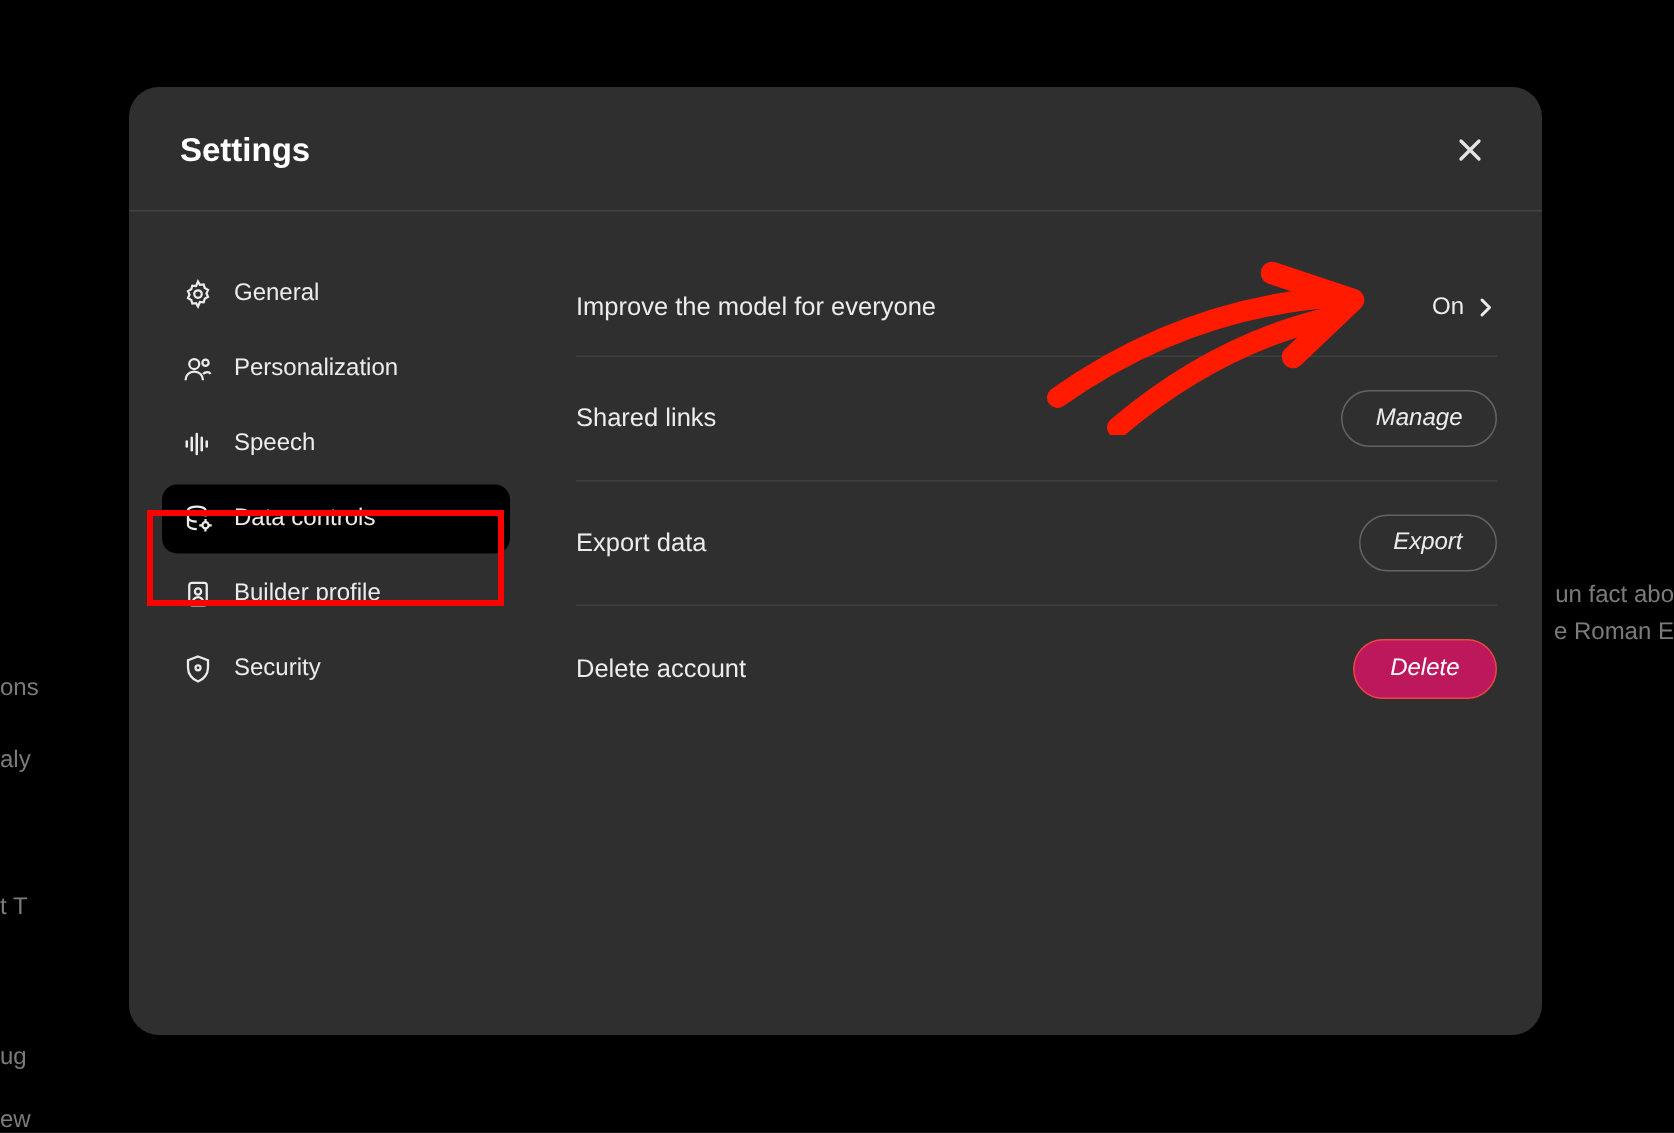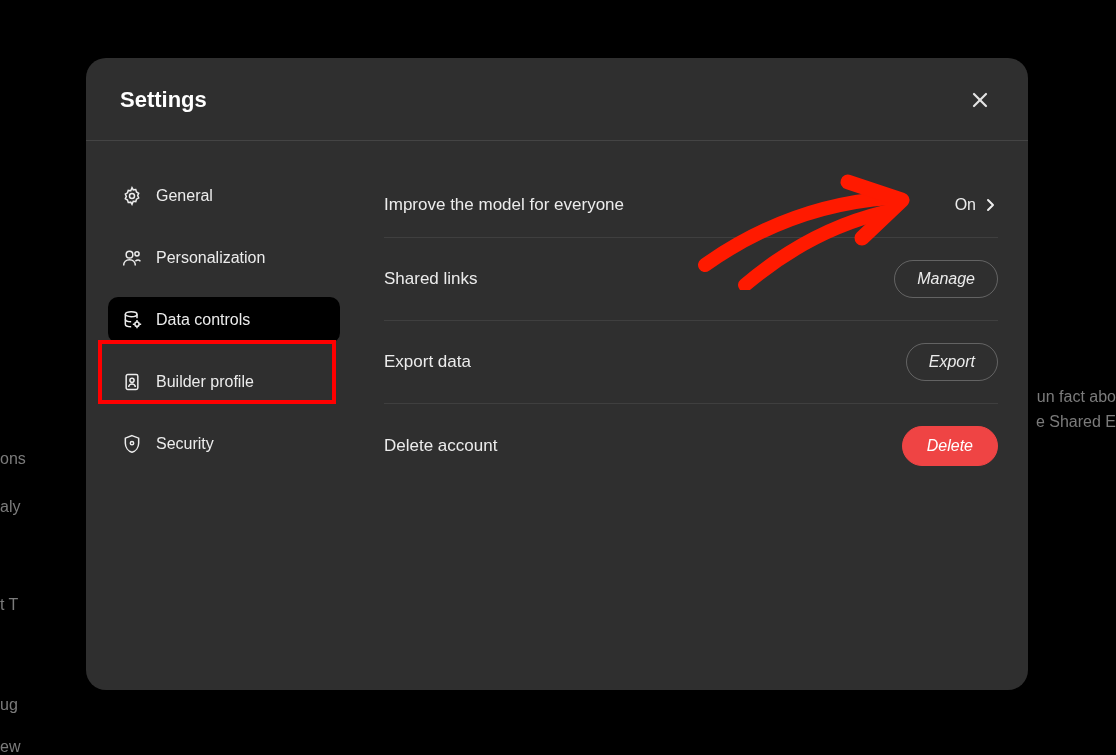--- a/index.html
+++ b/index.html
@@ -72,21 +72,21 @@
     .modal-body {
       display: flex;
       flex: 1;
       padding: 24px 30px 0 22px;
     }
     
     .sidebar {
       width: 232px;
       display: flex;
       flex-direction: column;
-      gap: 16px;
+      gap: 4px;
       padding-top: 8px;
     }
     
     .sidebar-item {
       display: flex;
       align-items: center;
       gap: 14px;
       padding: 13px 14px;
       border-radius: 10px;
       cursor: pointer;
@@ -145,21 +145,21 @@
       border-radius: 999px;
       border: 1px solid rgba(255,255,255,0.25);
       background: transparent;
       color: #ececec;
       font-size: 16px;
       cursor: pointer;
       font-style: italic;
     }
     
     .btn-danger {
-      background: #ef4444;
+      background: #be185d;
       border-color: #ef4444;
       color: #fff;
       padding: 10px 24px;
     }
     
     .highlight-box {
       position: absolute;
       top: 340px;
       left: 98px;
       width: 238px;
@@ -183,21 +183,21 @@
   </style>
 </head>
 <body>
 
 <div class="background-content bg-text-1">ons</div>
 <div class="background-content bg-text-2">aly</div>
 <div class="background-content bg-text-3">t T</div>
 <div class="background-content bg-text-4">ug</div>
 <div class="background-content bg-text-5">ew</div>
 <div class="background-content bg-text-right1">un fact abo</div>
-<div class="background-content bg-text-right2">e Shared E</div>
+<div class="background-content bg-text-right2">e Roman E</div>
 
 <div class="modal">
   <div class="modal-header">
     <h1 class="modal-title">Settings</h1>
     <div class="close-btn">
       <span>
         <svg width="18" height="18" viewBox="0 0 18 18" fill="none" stroke="currentColor" stroke-width="2.2" stroke-linecap="round">
           <line x1="3" y1="3" x2="15" y2="15"></line>
           <line x1="15" y1="3" x2="3" y2="15"></line>
         </svg>
@@ -223,20 +223,32 @@
           <svg width="20" height="20" viewBox="0 0 24 24" fill="none" stroke="#ececec" stroke-width="1.8">
             <circle cx="9" cy="8" r="4"></circle>
             <path d="M2 21c0-4 3-7 7-7s7 3 7 7"></path>
             <circle cx="18" cy="7" r="2.5"></circle>
             <path d="M16 16c2-2 5-2 6 0"></path>
           </svg>
         </span>
         <span>Personalization</span>
       </div>
 
+      <div class="sidebar-item">
+        <span class="icon">
+          <svg width="20" height="20" viewBox="0 0 24 24" fill="none" stroke="#ececec" stroke-width="2" stroke-linecap="round">
+            <line x1="3" y1="10" x2="3" y2="14"></line>
+            <line x1="7" y1="7" x2="7" y2="17"></line>
+            <line x1="11" y1="4" x2="11" y2="20"></line>
+            <line x1="15" y1="7" x2="15" y2="17"></line>
+            <line x1="19" y1="10" x2="19" y2="14"></line>
+          </svg>
+        </span>
+        <span>Speech</span>
+      </div>
 
       <div class="sidebar-item active">
         <span class="icon">
           <svg width="20" height="20" viewBox="0 0 24 24" fill="none" stroke="#ececec" stroke-width="1.8">
             <ellipse cx="11" cy="5" rx="7" ry="3"></ellipse>
             <path d="M4 5v6c0 1.7 3.1 3 7 3"></path>
             <path d="M18 5v5"></path>
             <path d="M4 11v6c0 1.7 3.1 3 7 3"></path>
             <circle cx="18" cy="17" r="2.5"></circle>
             <path d="M18 12v2.5 M18 19.5v2.5 M13 17h2.5 M20.5 17h2.5"></path>

